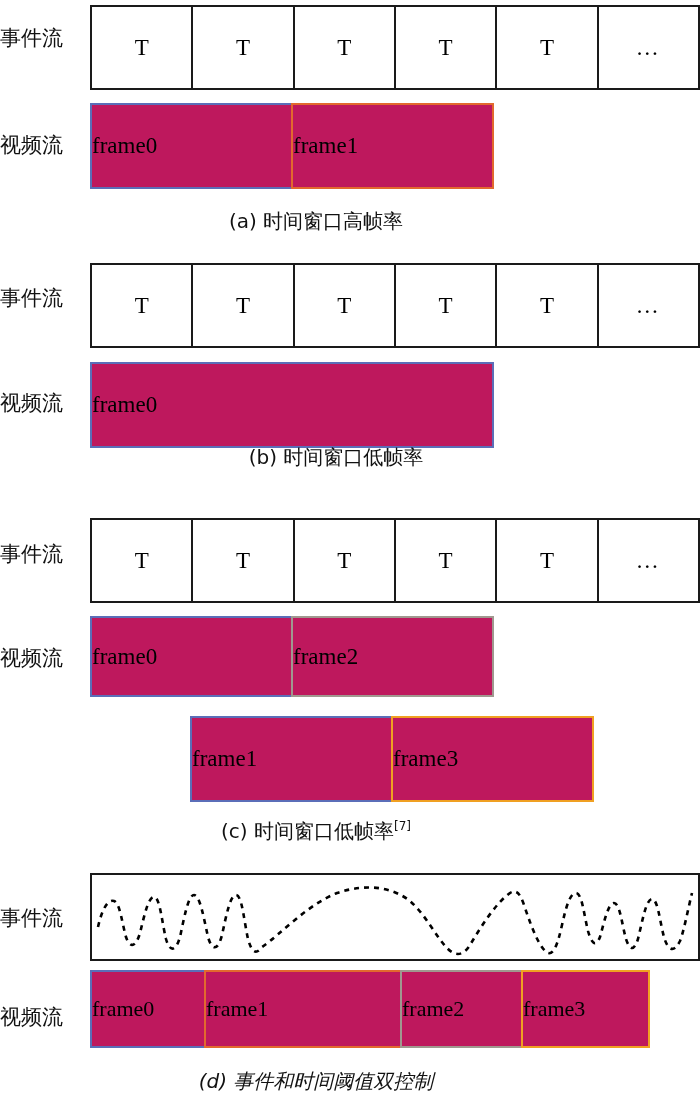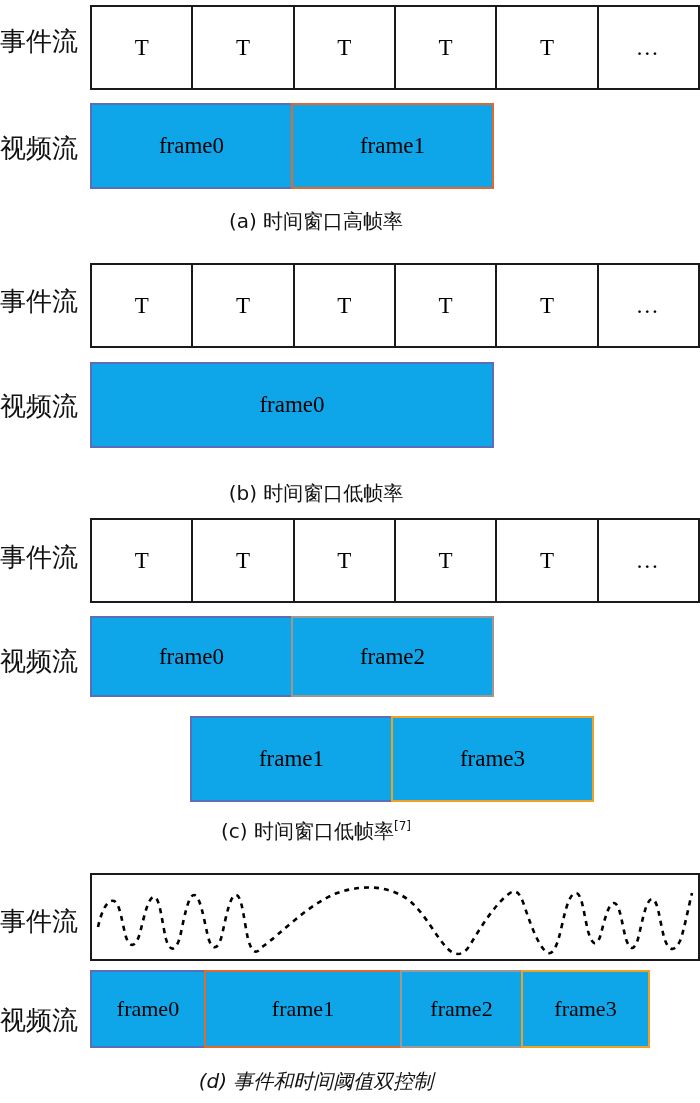--- a/index.html
+++ b/index.html
@@ -18,21 +18,21 @@
 
   .panel { position: absolute; left: 0; width: 700px; }
 
   
   .row-label {
     position: absolute;
     left: 0;
     width: 86px;
     text-align: left;
     font-family: "DejaVu Sans", sans-serif;
-    font-size: 26px;
+    font-size: 21px;
     line-height: 1;
     color: #111;
     white-space: nowrap;
   }
 
   
   .event-strip {
     position: absolute;
     border: 2.2px solid #1a1a1a;
     box-sizing: border-box;
@@ -51,24 +51,24 @@
   }
   .event-cell:last-child { border-right: none; }
   .event-cell.ellipsis { font-size: 23px; letter-spacing: 2px; }
 
   
   .frame-box {
     position: absolute;
     box-sizing: border-box;
     border-width: 2.2px;
     border-style: solid;
-    background: #0ea5e9;
+    background: #be185d;
     display: flex;
     align-items: center;
-    justify-content: center;
+    justify-content: flex-start;
     font-family: "Liberation Serif", serif;
     font-size: 23px;
     color: #000;
   }
 
   
   .caption {
     position: absolute;
     left: 0;
     width: 632px;
@@ -135,21 +135,21 @@
     <div class="event-cell">T</div>
     <div class="event-cell ellipsis">…</div>
   </div>
 
   <div class="row-label" style="top:393px;">视频流</div>
 
   <div class="frame-box" style="left:90px; top:362px; width:404px; height:86px; border-color:#5b6eb8;">
     <span>frame0</span>
   </div>
 
-  <div class="caption" style="top:480px;">
+  <div class="caption" style="top:444px;padding-left:20px;">
     <span>(b) 时间窗口低帧率</span>
   </div>
 </div>
 
 <div class="panel">
 
   <div class="row-label" style="top:544px;">事件流</div>
 
   <div class="event-strip" style="left:90px; top:518px; width:610px; height:85px;">
     <div class="event-cell">T</div>

